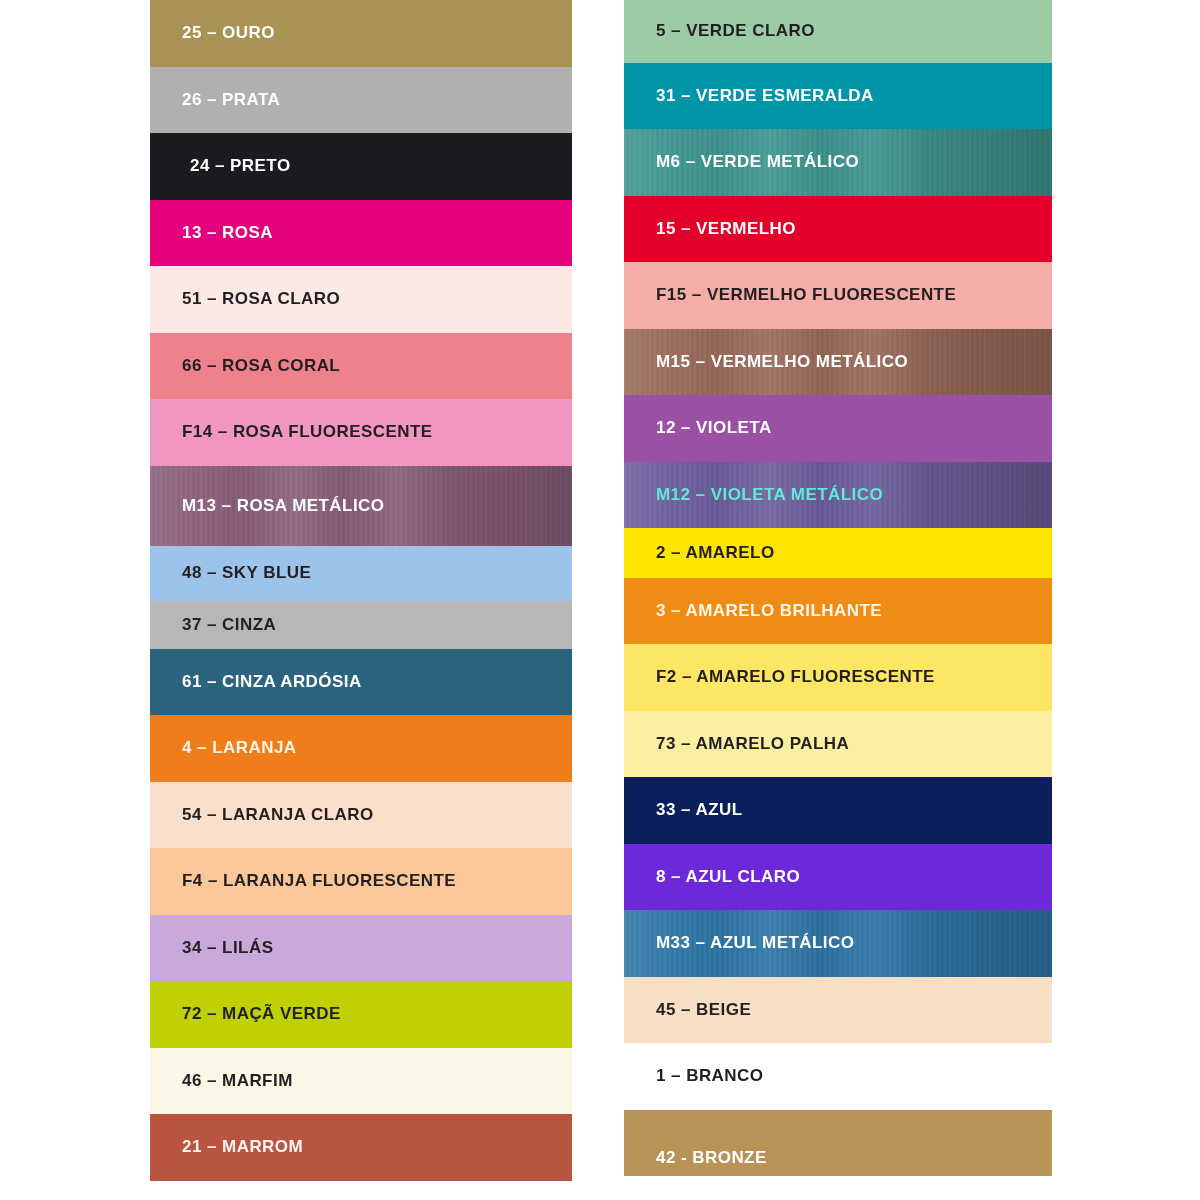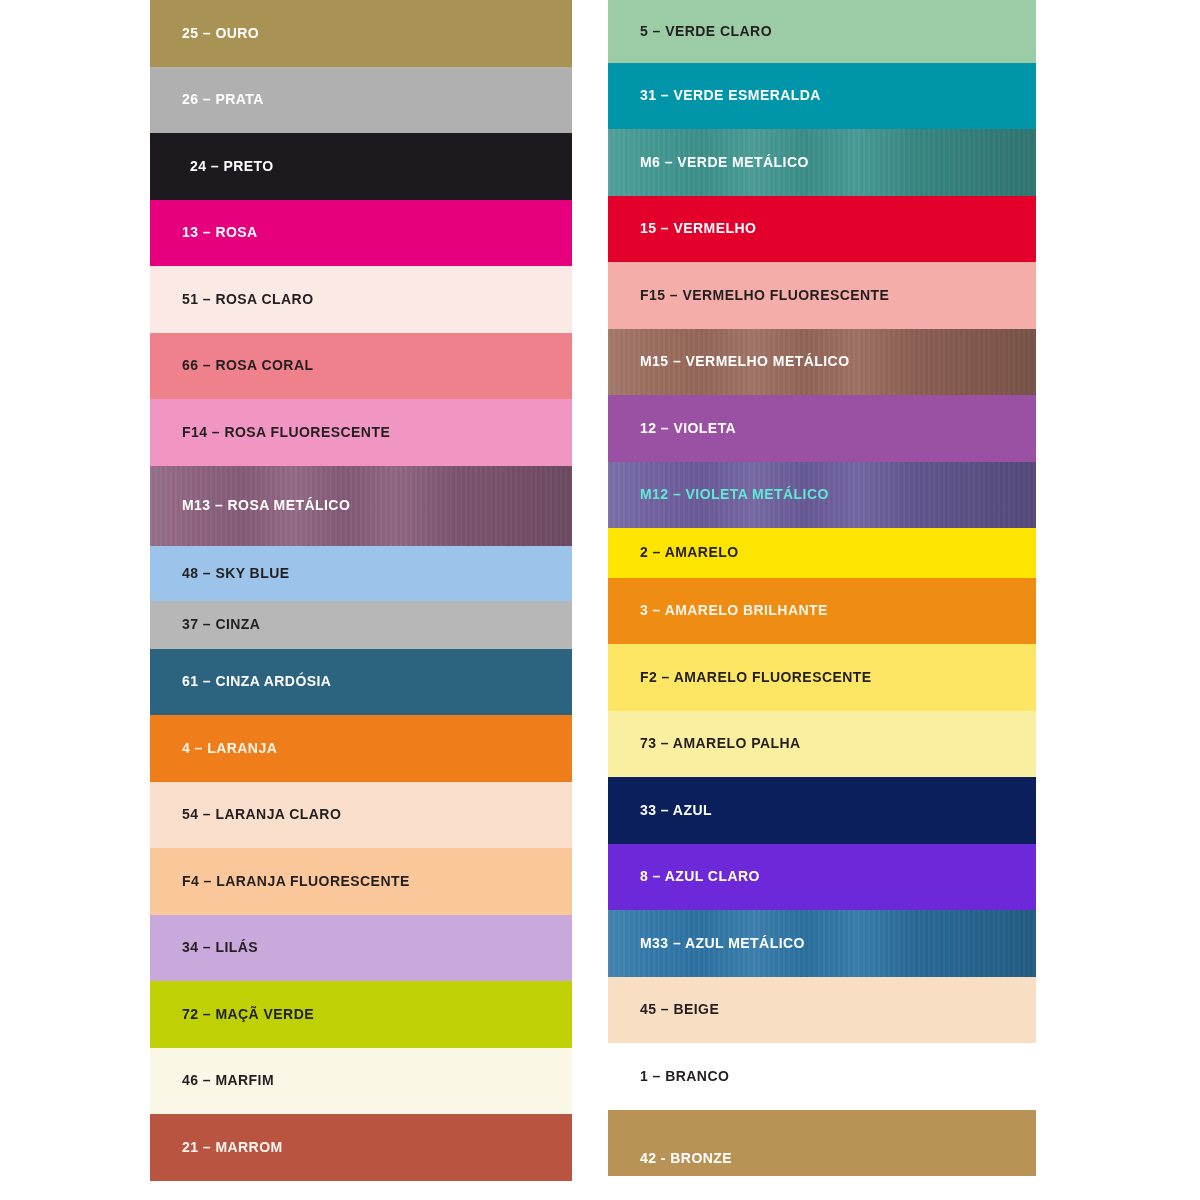--- a/index.html
+++ b/index.html
@@ -26,36 +26,36 @@
     position: absolute;
     top: 0;
     display: flex;
     flex-direction: column;
   }
   .column-left {
     left: 150px;
     width: 422px;
   }
   .column-right {
-    left: 608px;
+    left: 624px;
     width: 428px;
   }
   .swatch {
     position: relative;
     display: flex;
     align-items: center;
     box-sizing: border-box;
     width: 100%;
     overflow: hidden;
   }
   .swatch-label {
     position: relative;
     z-index: 2;
     padding-left: 32px;
-    font-size: 14px;
+    font-size: 17px;
     font-weight: bold;
     letter-spacing: 0.45px;
     line-height: 1.1;
     white-space: nowrap;
     font-family: "Liberation Sans", sans-serif;
   }
   
   .swatch.metallic::after {
     content: "";
     position: absolute;

